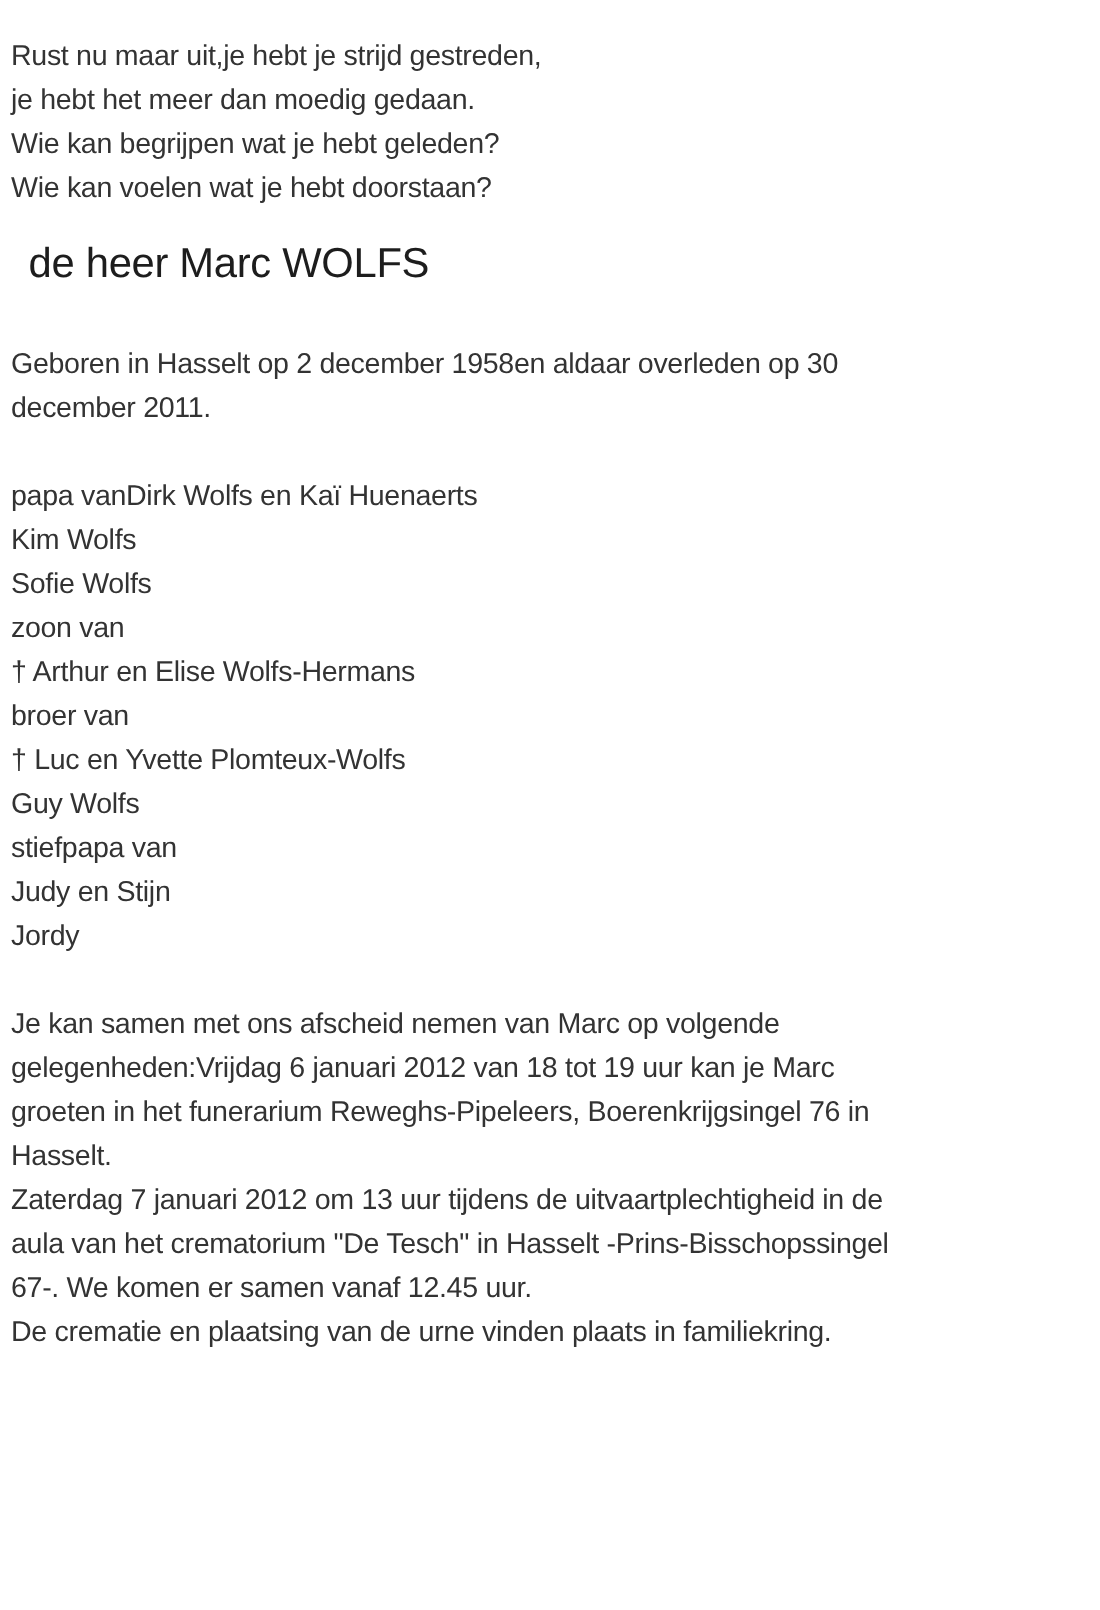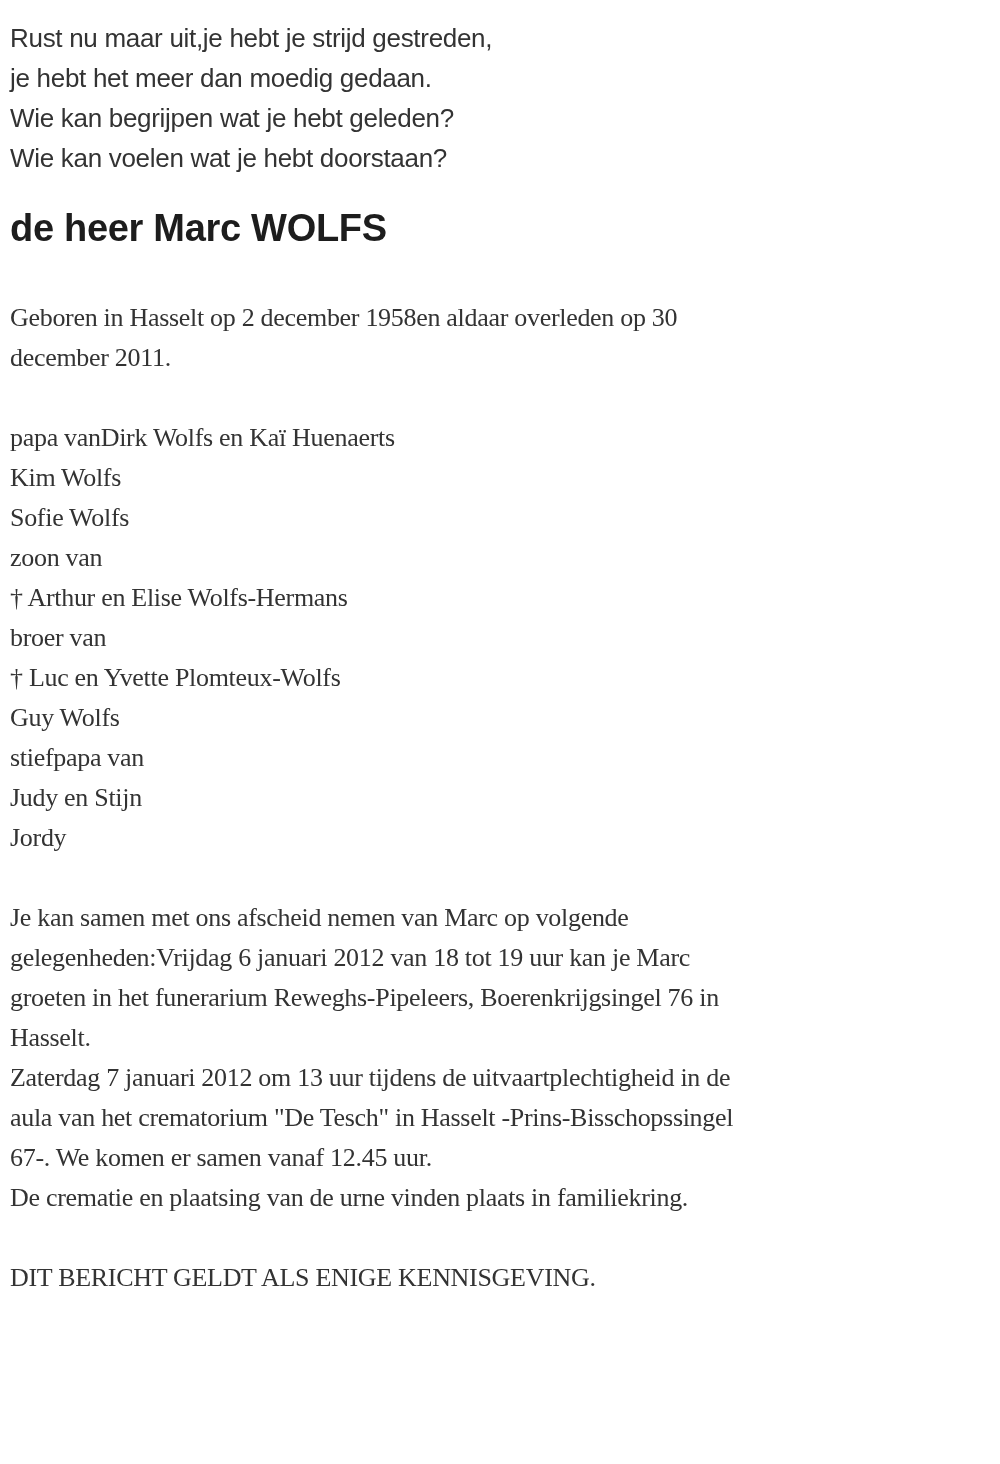--- a/index.html
+++ b/index.html
@@ -16,32 +16,31 @@
     font-size: 26px;
     line-height: 40px;
     color: #333333;
     letter-spacing: -0.3px;
   }
   .lines {
     white-space: pre-line;
   }
   .para {
     margin: 40px 0 0 0;
-    font-family: Liberation Serif, serif;
   }
   .first {
-    margin-top: 4px;
+    margin-top: 16px;
   }
   h1.deceased-name {
     font-family: "Liberation Sans", sans-serif;
     font-size: 38px;
     line-height: 60px;
-    font-weight: bold;
+    font-weight: normal;
     color: #1d1d1d;
-    margin: 20px 0 0 0;
+    margin: 20px 0 0 16px;
     letter-spacing: -0.3px;
   }
 </style>
 </head>
 <body>
 
 <div class="doc">
   <div class="lines first">Rust nu maar uit,je hebt je strijd gestreden,
 je hebt het meer dan moedig gedaan.
 Wie kan begrijpen wat je hebt geleden?
@@ -68,14 +67,13 @@
   <div class="lines para">Je kan samen met ons afscheid nemen van Marc op volgende
 gelegenheden:Vrijdag 6 januari 2012 van 18 tot 19 uur kan je Marc
 groeten in het funerarium Reweghs-Pipeleers, Boerenkrijgsingel 76 in
 Hasselt.
 Zaterdag 7 januari 2012 om 13 uur tijdens de uitvaartplechtigheid in de
 aula van het crematorium "De Tesch" in Hasselt -Prins-Bisschopssingel
 67-. We komen er samen vanaf 12.45 uur.
 De crematie en plaatsing van de urne vinden plaats in familiekring.</div>
 
 
-  <div class="lines para">DIT BERICHT GELDT ALS ENIGE KENNISGEVING.</div>
 </div>
 
 </body></html>

